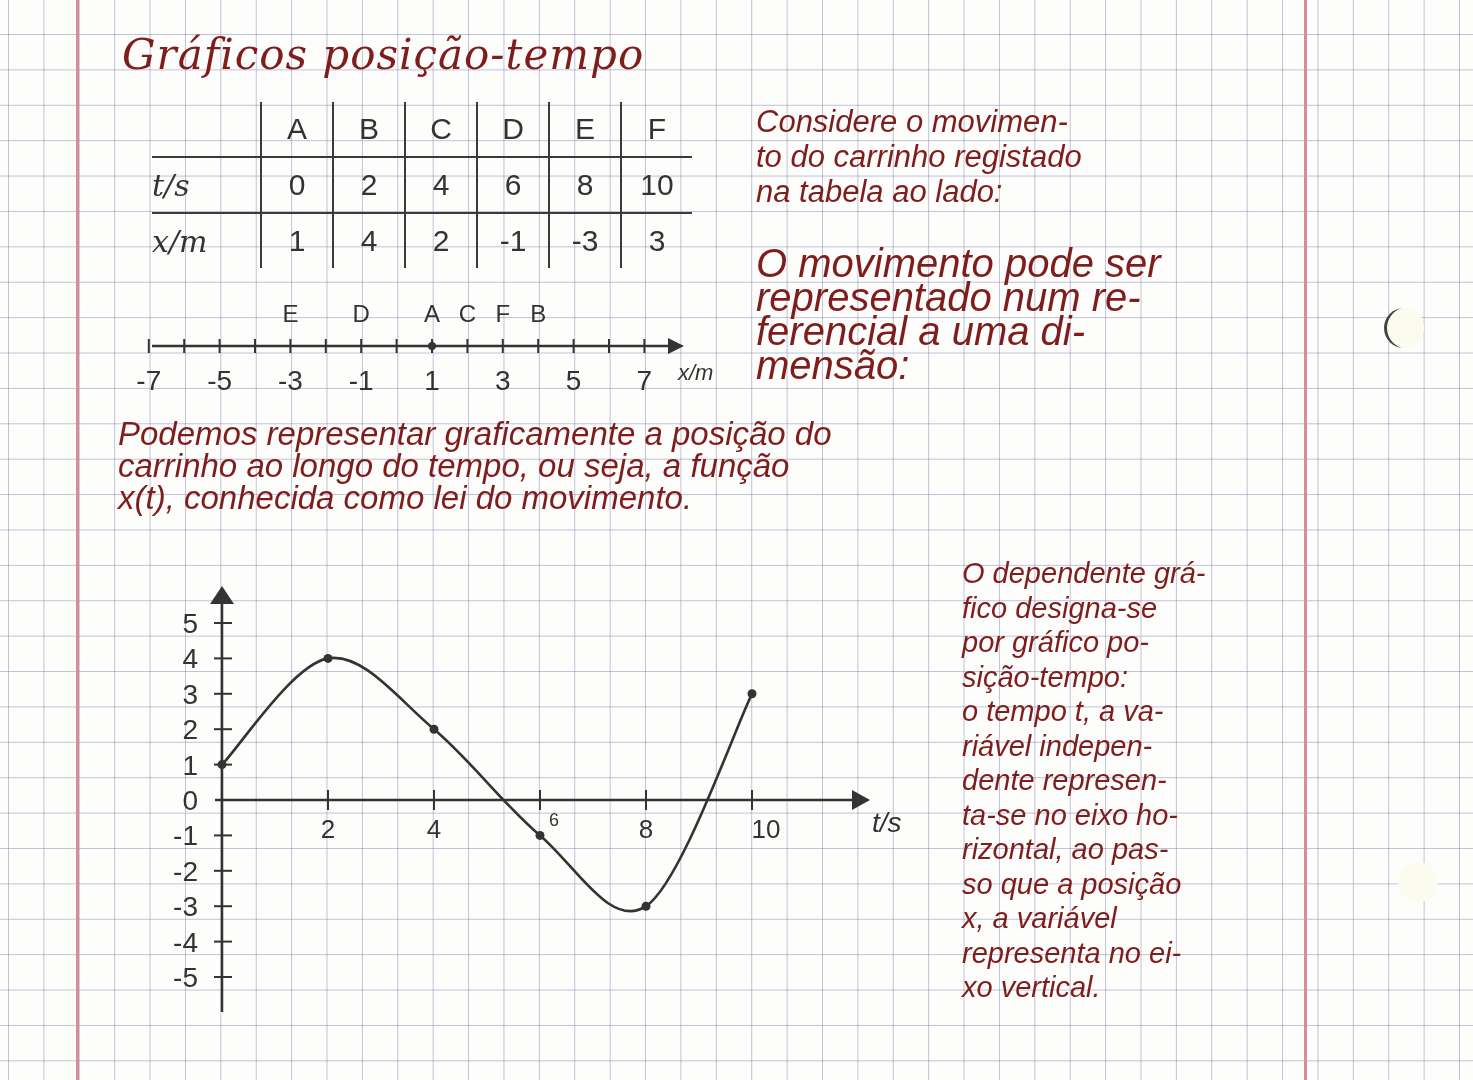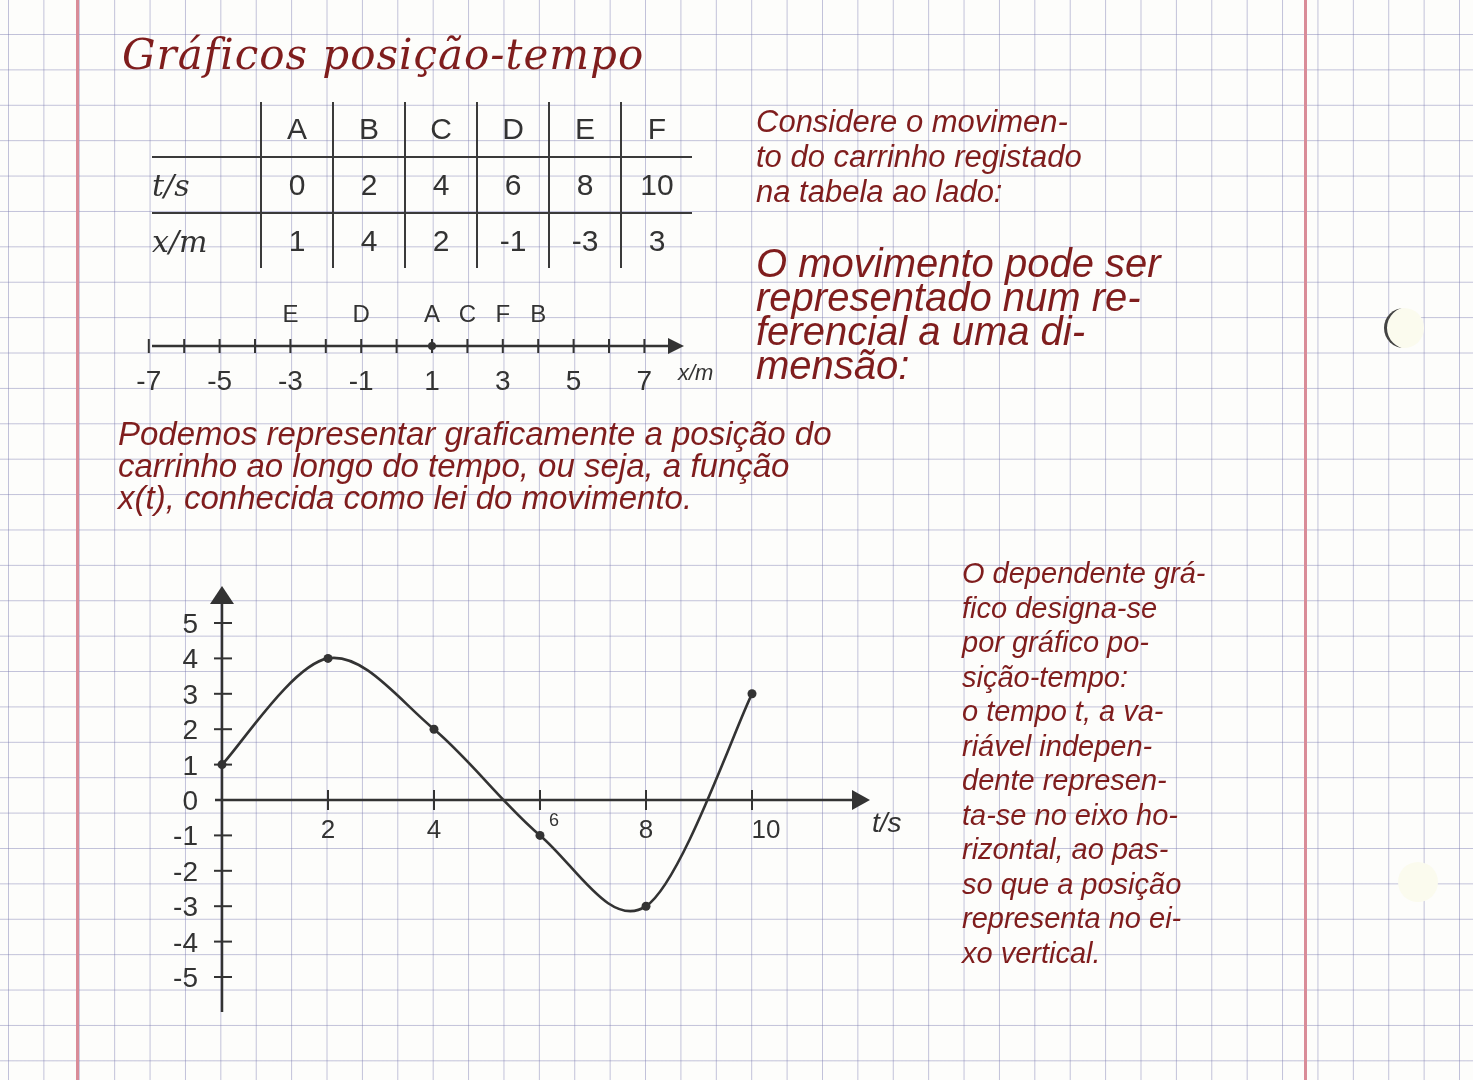--- a/index.html
+++ b/index.html
@@ -191,15 +191,16 @@
   <span class="line">O dependente grá-</span>
   <span class="line">fico designa-se</span>
   <span class="line">por gráfico po-</span>
   <span class="line">sição-tempo:</span>
   <span class="line">o tempo t, a va-</span>
   <span class="line">riável indepen-</span>
   <span class="line">dente represen-</span>
   <span class="line">ta-se no eixo ho-</span>
   <span class="line">rizontal, ao pas-</span>
   <span class="line">so que a posição</span>
+  <span class="line">x, a variável</span>
   <span class="line">representa no ei-</span>
   <span class="line">xo vertical.</span>
 </div>
 
 </body></html>

